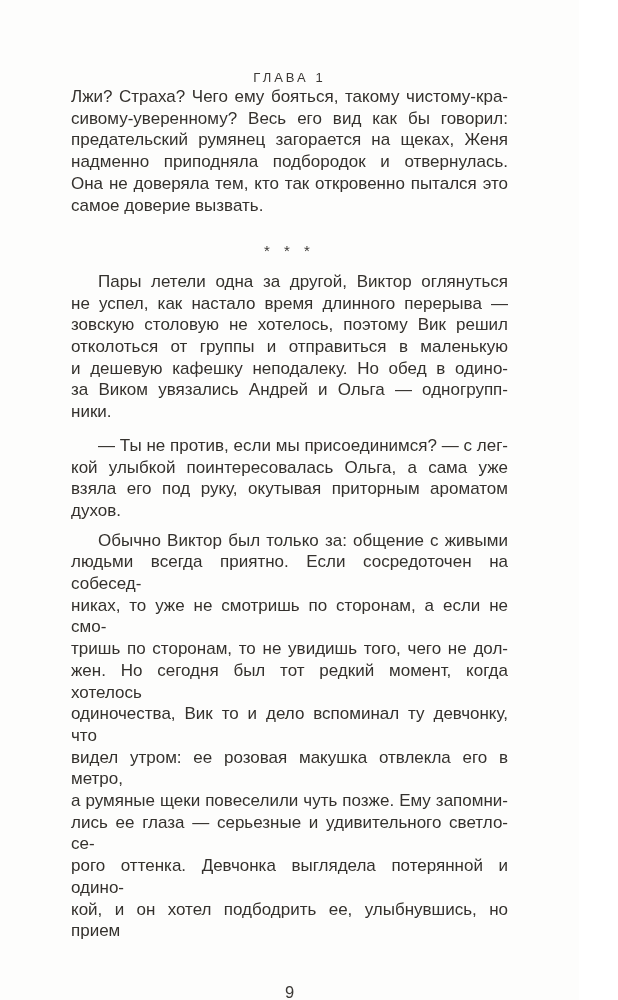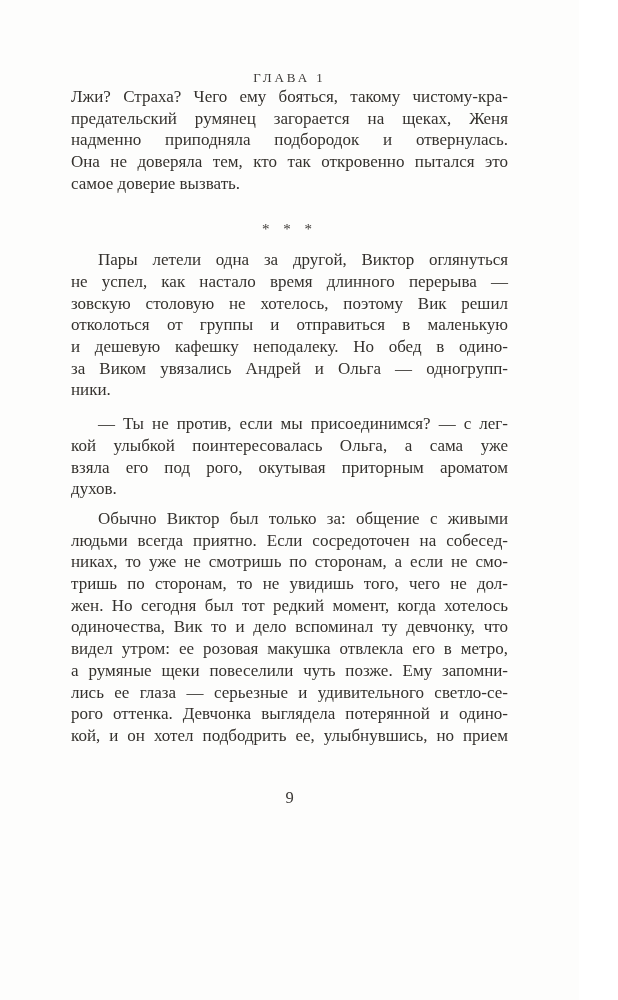--- a/index.html
+++ b/index.html
@@ -6,21 +6,21 @@
     margin: 0;
     padding: 0;
     background: #ffffff;
   }
   .page {
     position: relative;
     width: 579px;
     height: 1000px;
     background: #fdfdfc;
     overflow: hidden;
-    font-family: Liberation Serif, serif;
+    font-family: Liberation Sans, sans-serif;
     color: #34312d;
   }
   .textblock {
     margin-left: 71px;
     width: 437px;
   }
   .chapter-header {
     margin-top: 69px;
     text-align: center;
     font-size: 13px;
@@ -63,20 +63,21 @@
 </style>
 </head>
 <body>
 
 <div class="page">
 
   <div class="textblock chapter-header">ГЛАВА 1</div>
 
   <div class="textblock para" id="p1">
     <div class="line">Лжи? Страха? Чего ему бояться, такому чистому-кра-</div>
+    <div class="line">сивому-уверенному? Весь его вид как бы говорил:</div>
     <div class="line">предательский румянец загорается на щеках, Женя</div>
     <div class="line">надменно приподняла подбородок и отвернулась.</div>
     <div class="line">Она не доверяла тем, кто так откровенно пытался это</div>
     <div class="line last">самое доверие вызвать.</div>
   </div>
 
   <div class="textblock separator">* * *</div>
 
   <div class="textblock para" id="p2">
     <div class="line indent">Пары летели одна за другой, Виктор оглянуться</div>
@@ -84,21 +85,21 @@
     <div class="line">зовскую столовую не хотелось, поэтому Вик решил</div>
     <div class="line">отколоться от группы и отправиться в маленькую</div>
     <div class="line">и дешевую кафешку неподалеку. Но обед в одино-</div>
     <div class="line">за Виком увязались Андрей и Ольга — одногрупп-</div>
     <div class="line last">ники.</div>
   </div>
 
   <div class="textblock para" id="p3">
     <div class="line indent">— Ты не против, если мы присоединимся? — с лег-</div>
     <div class="line">кой улыбкой поинтересовалась Ольга, а сама уже</div>
-    <div class="line">взяла его под рого, окутывая приторным ароматом</div>
+    <div class="line">взяла его под руку, окутывая приторным ароматом</div>
     <div class="line last">духов.</div>
   </div>
 
   <div class="textblock para" id="p4">
     <div class="line indent">Обычно Виктор был только за: общение с живыми</div>
     <div class="line">людьми всегда приятно. Если сосредоточен на собесед-</div>
     <div class="line">никах, то уже не смотришь по сторонам, а если не смо-</div>
     <div class="line">тришь по сторонам, то не увидишь того, чего не дол-</div>
     <div class="line">жен. Но сегодня был тот редкий момент, когда хотелось</div>
     <div class="line">одиночества, Вик то и дело вспоминал ту девчонку, что</div>

